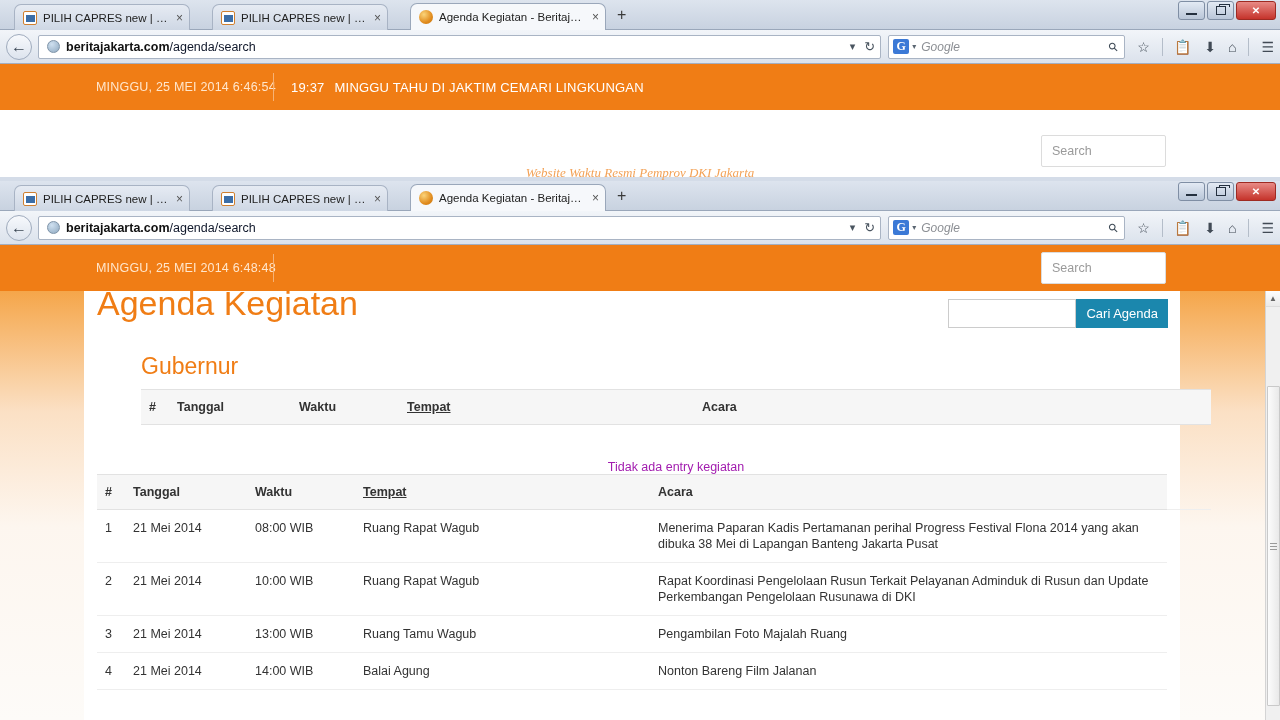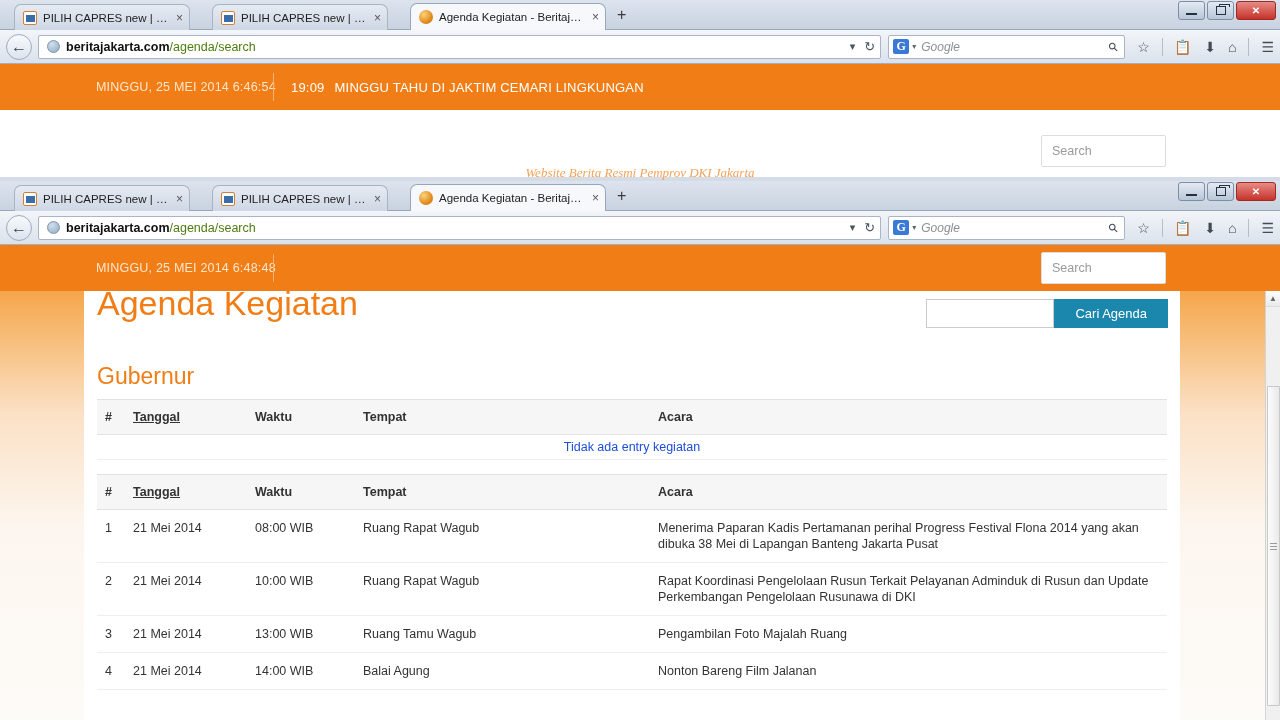--- a/index.html
+++ b/index.html
@@ -56,21 +56,21 @@
   }
   .urlbar {
     flex:1; height:24px; background:#fff; border:1px solid #a9b4c4;
     border-radius:2px; display:flex; align-items:center; padding:0 4px;
     font-size:12.5px; position:relative;
   }
   .globe { width:13px; height:13px; border-radius:50%;
            background:radial-gradient(circle at 35% 30%,#cfe0f0,#8fa9c0);
            border:1px solid #7e93a8; margin:0 6px 0 4px; flex:0 0 13px; }
   .url-host { color:#111; font-weight:bold; }
-  .url-path { color:#4d7c0f; }
+  .url-path { color:#0f172a; }
   .urlbar .u-right { position:absolute; right:5px; display:flex; align-items:center; gap:9px; color:#4a5560; font-size:11px; }
   .searchbar {
     width:237px; height:24px; background:#fff; border:1px solid #a9b4c4;
     border-radius:2px; margin-left:7px; display:flex; align-items:center;
     padding:0 4px; font-size:12px; position:relative;
   }
   .glogo { width:16px; height:15px; background:#3b79d6; color:#fff; font-weight:bold;
            font-size:12px; line-height:15px; text-align:center; border-radius:2px; flex:0 0 16px;
            font-family:"Liberation Serif", serif; }
   .scaret { margin:0 5px 0 3px; font-size:8px; color:#5b6672; }
@@ -117,32 +117,32 @@
   .content {
     position:absolute; left:84px; top:0; width:1096px; min-height:429px;
     background:#fff;
   }
   .h1 {
     position:absolute; left:13px; top:-7px; font-size:34px; color:#f07d15; font-weight:normal;
   }
   .searchform { position:absolute; right:12px; top:8px; display:flex; }
   .sf-input { width:128px; height:29px; border:1px solid #ccc; background:#fff; }
   .sf-btn { height:29px; background:#1b87ad; color:#fff; border:none;
-            font-size:13px; padding:0 21px; font-family:"Liberation Sans", sans-serif; }
+            font-size:13px; padding:0 10px; font-family:"Liberation Sans", sans-serif; }
 
   .h2 { font-size:23px; color:#f07d15; font-weight:normal; margin:0 0 9px 13px; }
   .sect { position:absolute; left:0; width:1096px; }
   table { width:1070px; margin-left:13px; border-collapse:collapse; font-size:12.5px; color:#333; }
   thead th {
     background:#f6f6f6; text-align:left; font-weight:bold; color:#333;
     padding:10px 8px; border-bottom:1px solid #e2e2e2; border-top:1px solid #e2e2e2;
   }
   tbody td { padding:10px 8px; border-bottom:1px solid #eee; vertical-align:top; line-height:1.28; }
-  .c-no { width:28px; } .c-tgl { width:122px;text-decoration:underline; } .c-wkt { width:108px; } .c-tmp { width:295px; }
-  .empty-row td { text-align:center; color:#1d4ed8; padding:4px 8px; }
+  .c-no { width:28px; } .c-tgl { width:122px; } .c-wkt { width:108px; } .c-tmp { width:295px;text-decoration:underline; }
+  .empty-row td { text-align:center; color:#a21caf; padding:34px 8px; }
 
   
   .sbar { position:absolute; right:0; top:291px; width:15px; height:429px;
           background:#f0f0f0; border-left:1px solid #d4d4d4; }
   .sb-up { height:16px; display:flex; align-items:center; justify-content:center;
            font-size:8px; color:#666; background:linear-gradient(#fdfdfd,#eaeaea);
            border-bottom:1px solid #dcdcdc; }
   .sb-thumb { position:absolute; left:1px; top:95px; width:13px; height:320px;
               background:linear-gradient(90deg,#fcfcfc,#e9e9e9);
               border:1px solid #c9c9c9; border-radius:1px;
@@ -207,25 +207,25 @@
       <span class="tbsep"></span>
       <span>☰</span>
     </div>
   </div>
 
   <div class="site" style="height:113px;">
     <div class="topbar">
       <div class="tb-date">MINGGU, 25 MEI 2014 6:46:54</div>
       <div class="tb-div"></div>
       <div class="tb-head">
-        <span class="tm">19:09</span><span>MINGGU TAHU DI JAKTIM CEMARI LINGKUNGAN</span>
+        <span class="tm">19:37</span><span>MINGGU TAHU DI JAKTIM CEMARI LINGKUNGAN</span>
       </div>
     </div>
     <div class="tb-search">Search</div>
-    <div class="tagline">Website Berita Resmi Pemprov DKI Jakarta</div>
+    <div class="tagline">Website Waktu Resmi Pemprov DKI Jakarta</div>
     <div class="menubar">
       <div class="mi home"><span>⌂</span></div>
       <div class="mi">Index</div>
       <div class="mi">English</div>
       <div class="mi">Profil Tokoh</div>
       <div class="mi">Dari Meja Gubernur</div>
       <div class="mi">Agenda Kegiatan</div>
       <div class="mi">Potret</div>
       <div class="mi">Video</div>
       <div class="mi"><span>Wilayah</span><i class="caret"></i></div>
@@ -303,21 +303,21 @@
 <div class="pagebody">
   <div class="content">
 
     <h1 class="h1">Agenda Kegiatan</h1>
 
     <div class="searchform">
       <input class="sf-input" type="text" style="">
       <button class="sf-btn">Cari Agenda</button>
     </div>
 
-    <div class="sect" style="top:72px;">
+    <div class="sect" style="top:62px;margin-left:44px;">
       <h2 class="h2">Gubernur</h2>
       <table>
         <thead>
             <tr>
           <th class="c-no">#</th>
           <th class="c-tgl">Tanggal</th>
           <th class="c-wkt">Waktu</th>
           <th class="c-tmp">Tempat</th>
           <th>Acara</th>
         </tr>

